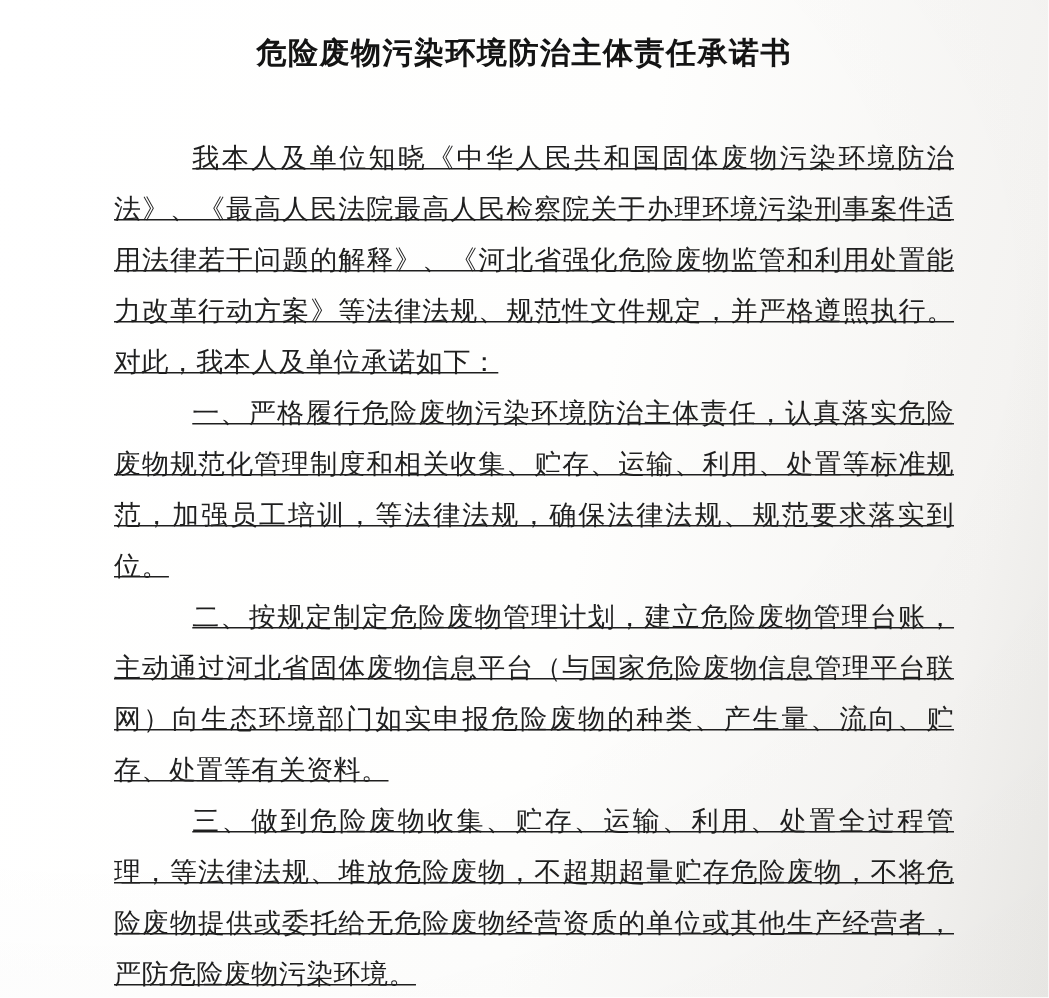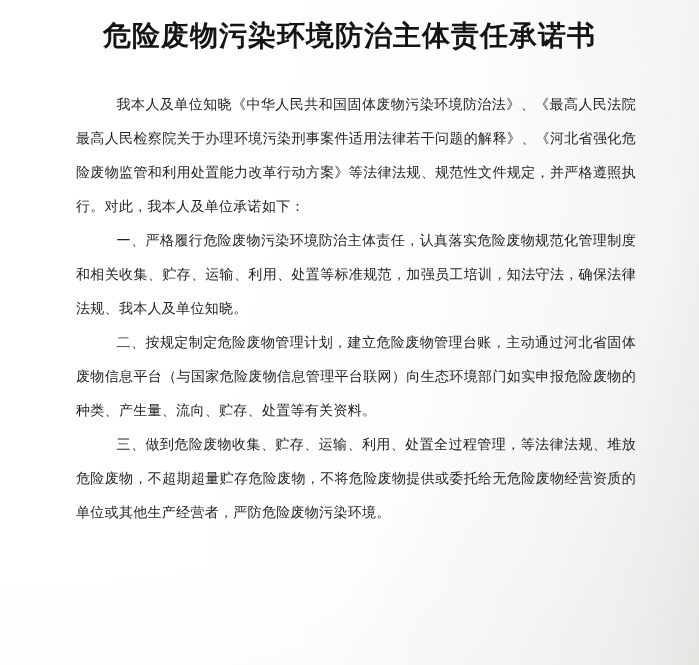--- a/index.html
+++ b/index.html
@@ -14,46 +14,47 @@
     overflow: hidden;
     background:
       radial-gradient(120% 90% at 10% 30%, rgba(255,255,255,0) 60%, rgba(0,0,0,0.02) 100%),
       linear-gradient(100deg, #ffffff 0%, #fefefd 55%, #f5f4f2 88%, #ebeae7 100%);
     font-family: "Liberation Serif", "DejaVu Serif", serif;
     color: #1f1f1f;
   }
   .doc-title {
     margin: 0;
     padding-top: 19px;
-    font-size: 28px;
+    font-size: 20px;
     line-height: 34px;
     font-weight: bold;
     text-align: center;
     letter-spacing: 1px;
     color: #141414;
   }
   .doc-body {
     margin: 35px 0 0 76px;
     width: 560px;
-    font-size: 14px;
+    font-size: 18px;
     line-height: 34px;
     text-align: justify;
     text-justify: inter-ideograph;
     letter-spacing: 0.3px;
+    text-decoration: underline;
   }
   .doc-body p {
     margin: 0;
     padding: 0;
     text-indent: 2.9em;
   }
 </style>
 </head>
 <body>
 
 <div class="page">
   <h1 class="doc-title">危险废物污染环境防治主体责任承诺书</h1>
   <div class="doc-body">
     <p>我本人及单位知晓《中华人民共和国固体废物污染环境防治法》、《最高人民法院最高人民检察院关于办理环境污染刑事案件适用法律若干问题的解释》、《河北省强化危险废物监管和利用处置能力改革行动方案》等法律法规、规范性文件规定，并严格遵照执行。对此，我本人及单位承诺如下：</p>
-    <p>一、严格履行危险废物污染环境防治主体责任，认真落实危险废物规范化管理制度和相关收集、贮存、运输、利用、处置等标准规范，加强员工培训，知法守法，确保法律法规、我本人及单位知晓。</p>
+    <p>一、严格履行危险废物污染环境防治主体责任，认真落实危险废物规范化管理制度和相关收集、贮存、运输、利用、处置等标准规范，加强员工培训，等法律法规，确保法律法规、规范要求落实到位。</p>
     <p>二、按规定制定危险废物管理计划，建立危险废物管理台账，主动通过河北省固体废物信息平台（与国家危险废物信息管理平台联网）向生态环境部门如实申报危险废物的种类、产生量、流向、贮存、处置等有关资料。</p>
     <p>三、做到危险废物收集、贮存、运输、利用、处置全过程管理，等法律法规、堆放危险废物，不超期超量贮存危险废物，不将危险废物提供或委托给无危险废物经营资质的单位或其他生产经营者，严防危险废物污染环境。</p>
   </div>
 </div>
 
 </body></html>

